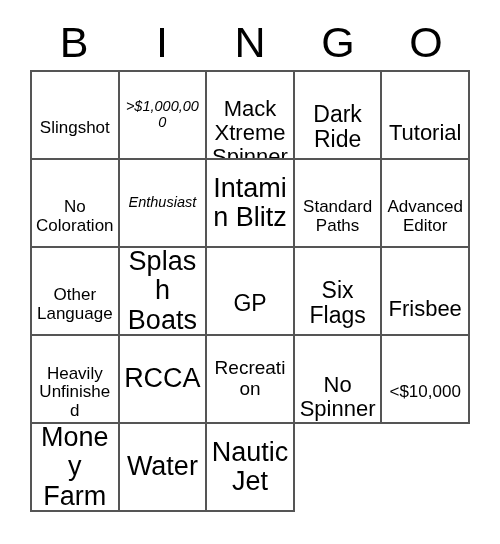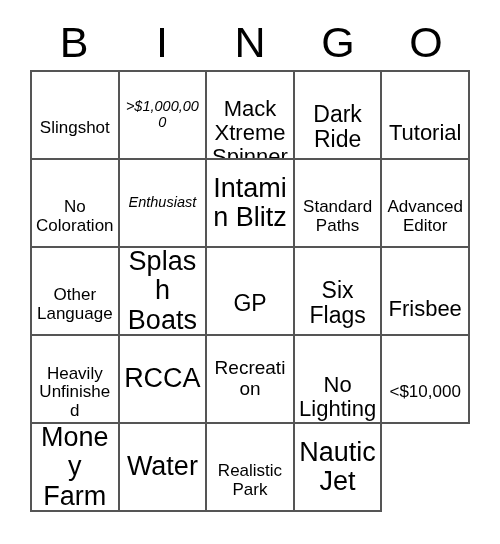--- a/index.html
+++ b/index.html
@@ -154,33 +154,30 @@
     <div class="cell">
       <span class="cell-text fs-sm">Heavily Unfinished</span>
     </div>
     <div class="cell">
       <span class="cell-text fs-lg">RCCA</span>
     </div>
     <div class="cell">
       <span class="cell-text fs-xxs">Recreation</span>
     </div>
     <div class="cell">
-      <span class="cell-text fs-md">No Lighting</span>
+      <span class="cell-text fs-md">No Spinner</span>
     </div>
 
     <div class="cell">
       <span class="cell-text fs-sm">&lt;$10,000</span>
     </div>
     <div class="cell">
       <span class="cell-text fs-lg">Money Farm</span>
     </div>
     <div class="cell">
       <span class="cell-text fs-lg">Water</span>
     </div>
     <div class="cell">
-      <span class="cell-text fs-sm">Realistic Park</span>
-    </div>
-    <div class="cell">
       <span class="cell-text fs-lg">Nautic Jet</span>
     </div>
 
   </div>
 </div>
 
 </body></html>

